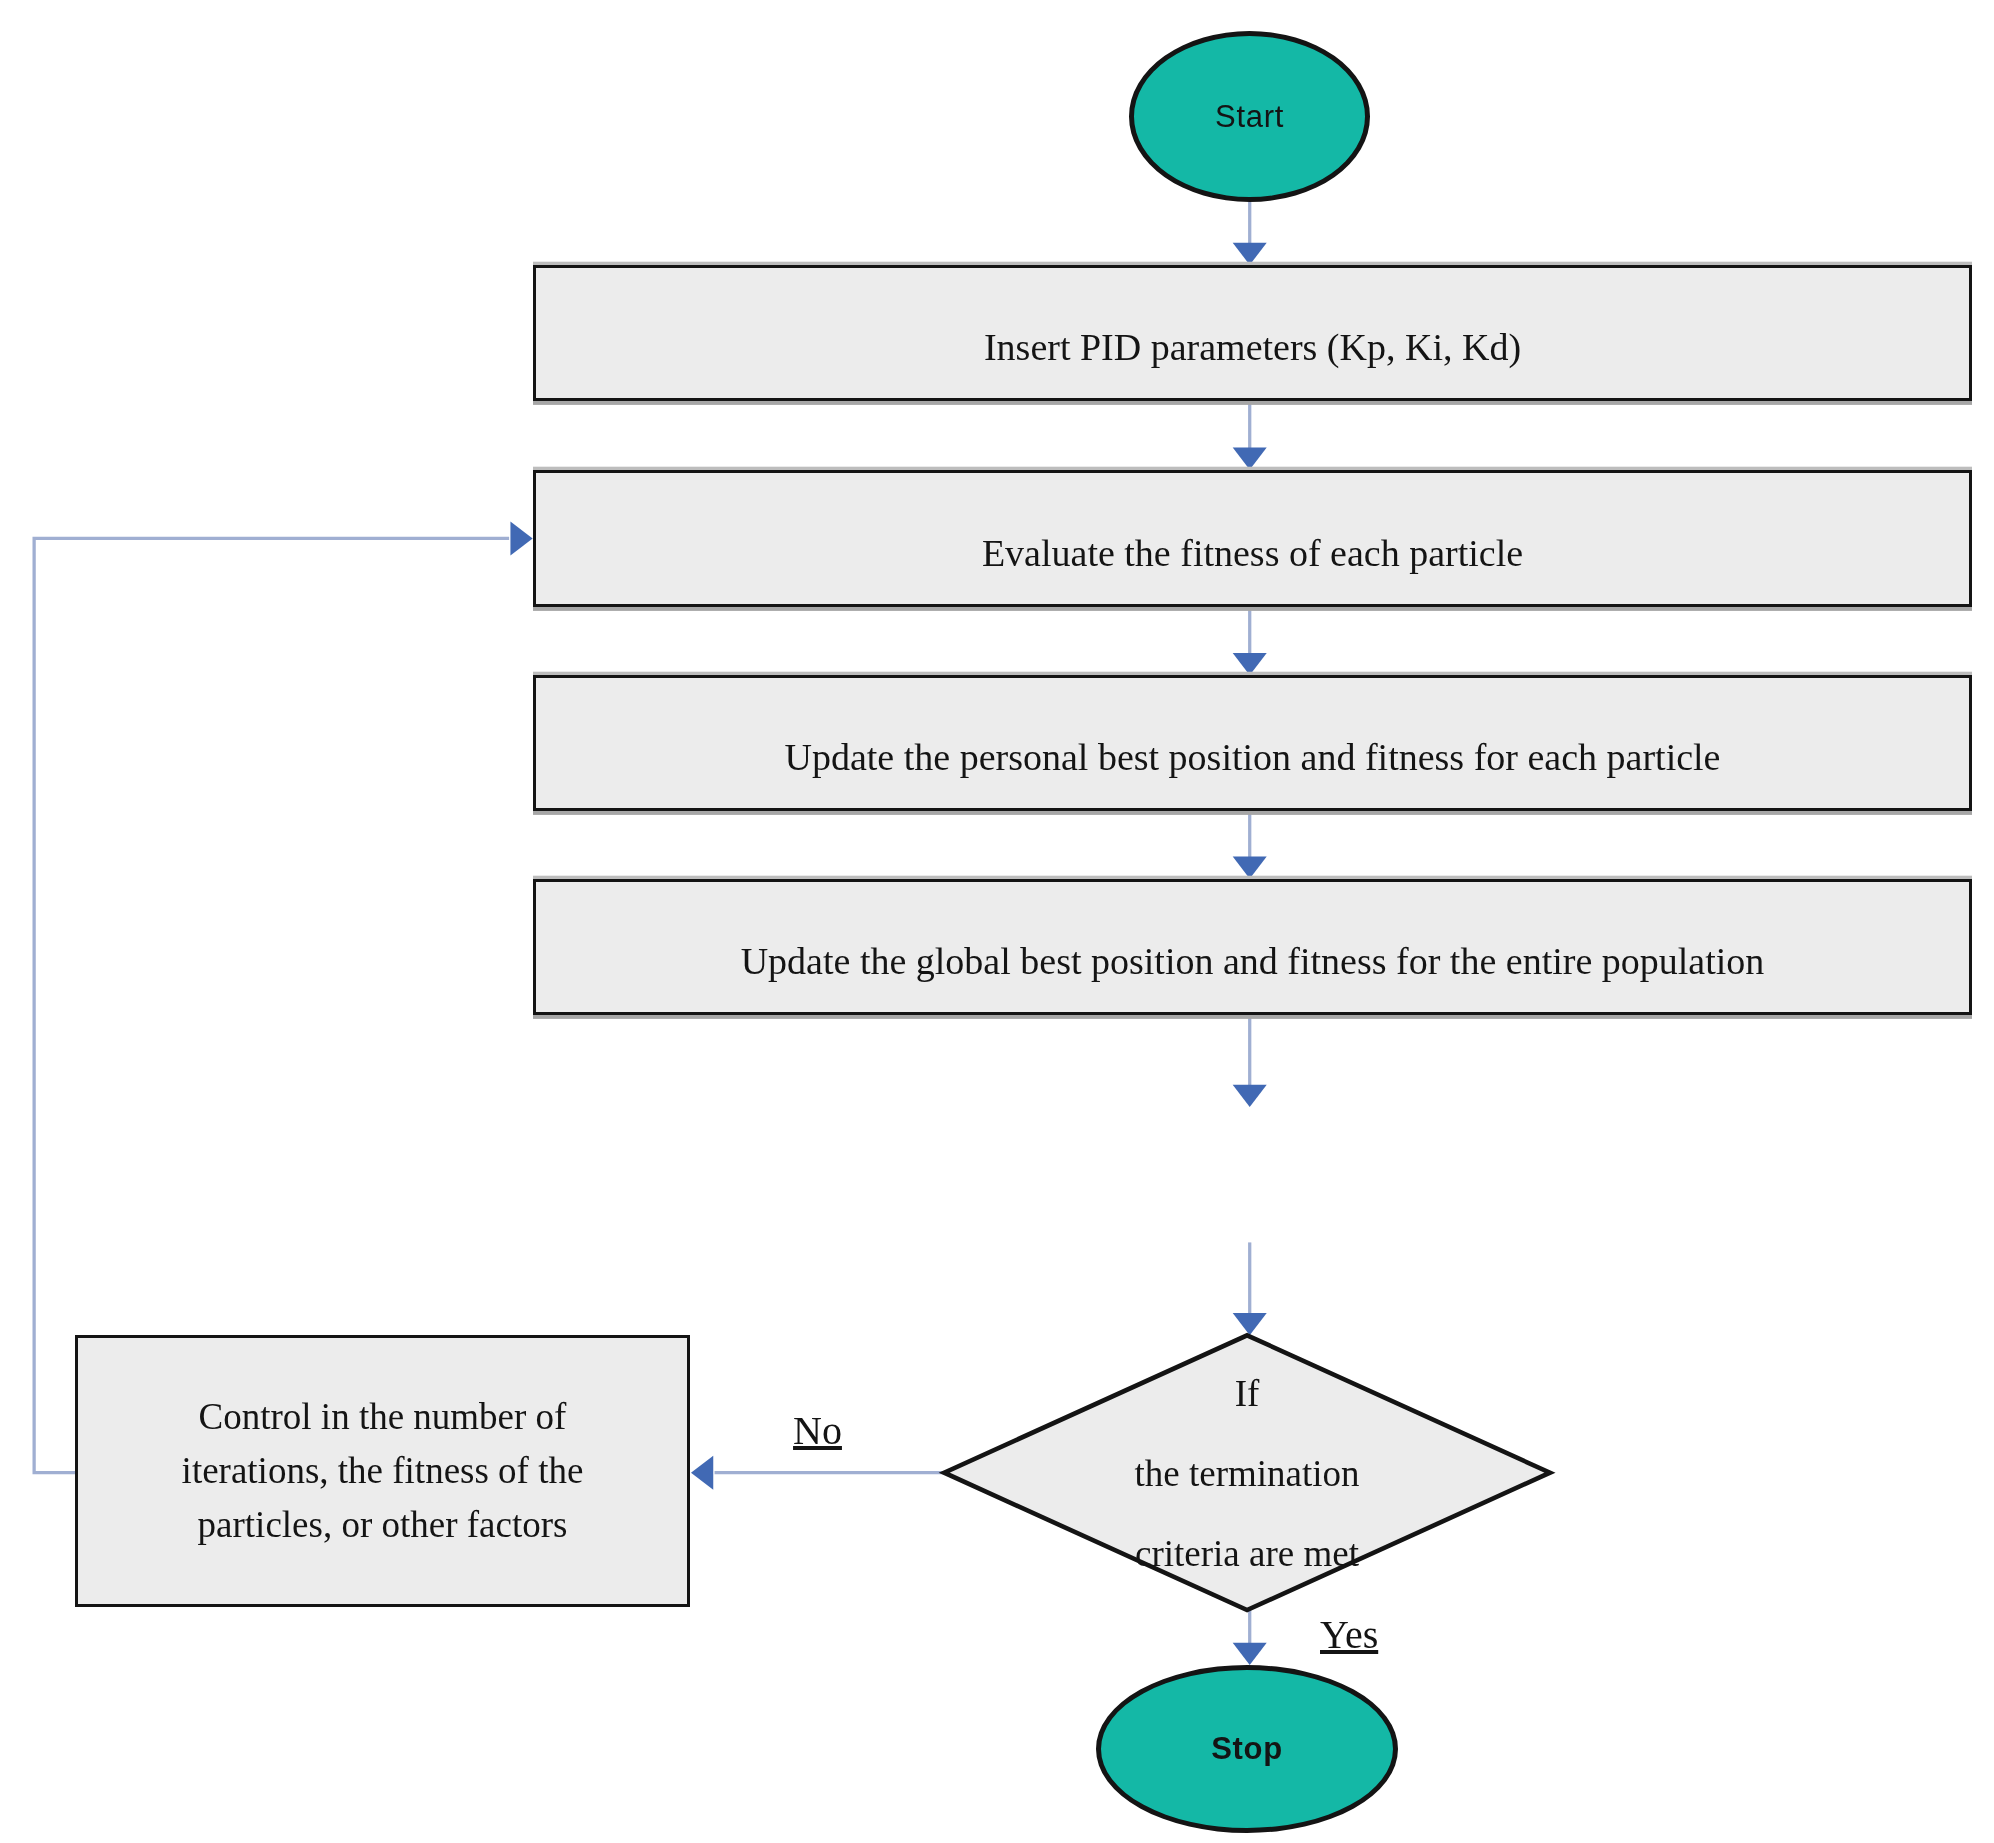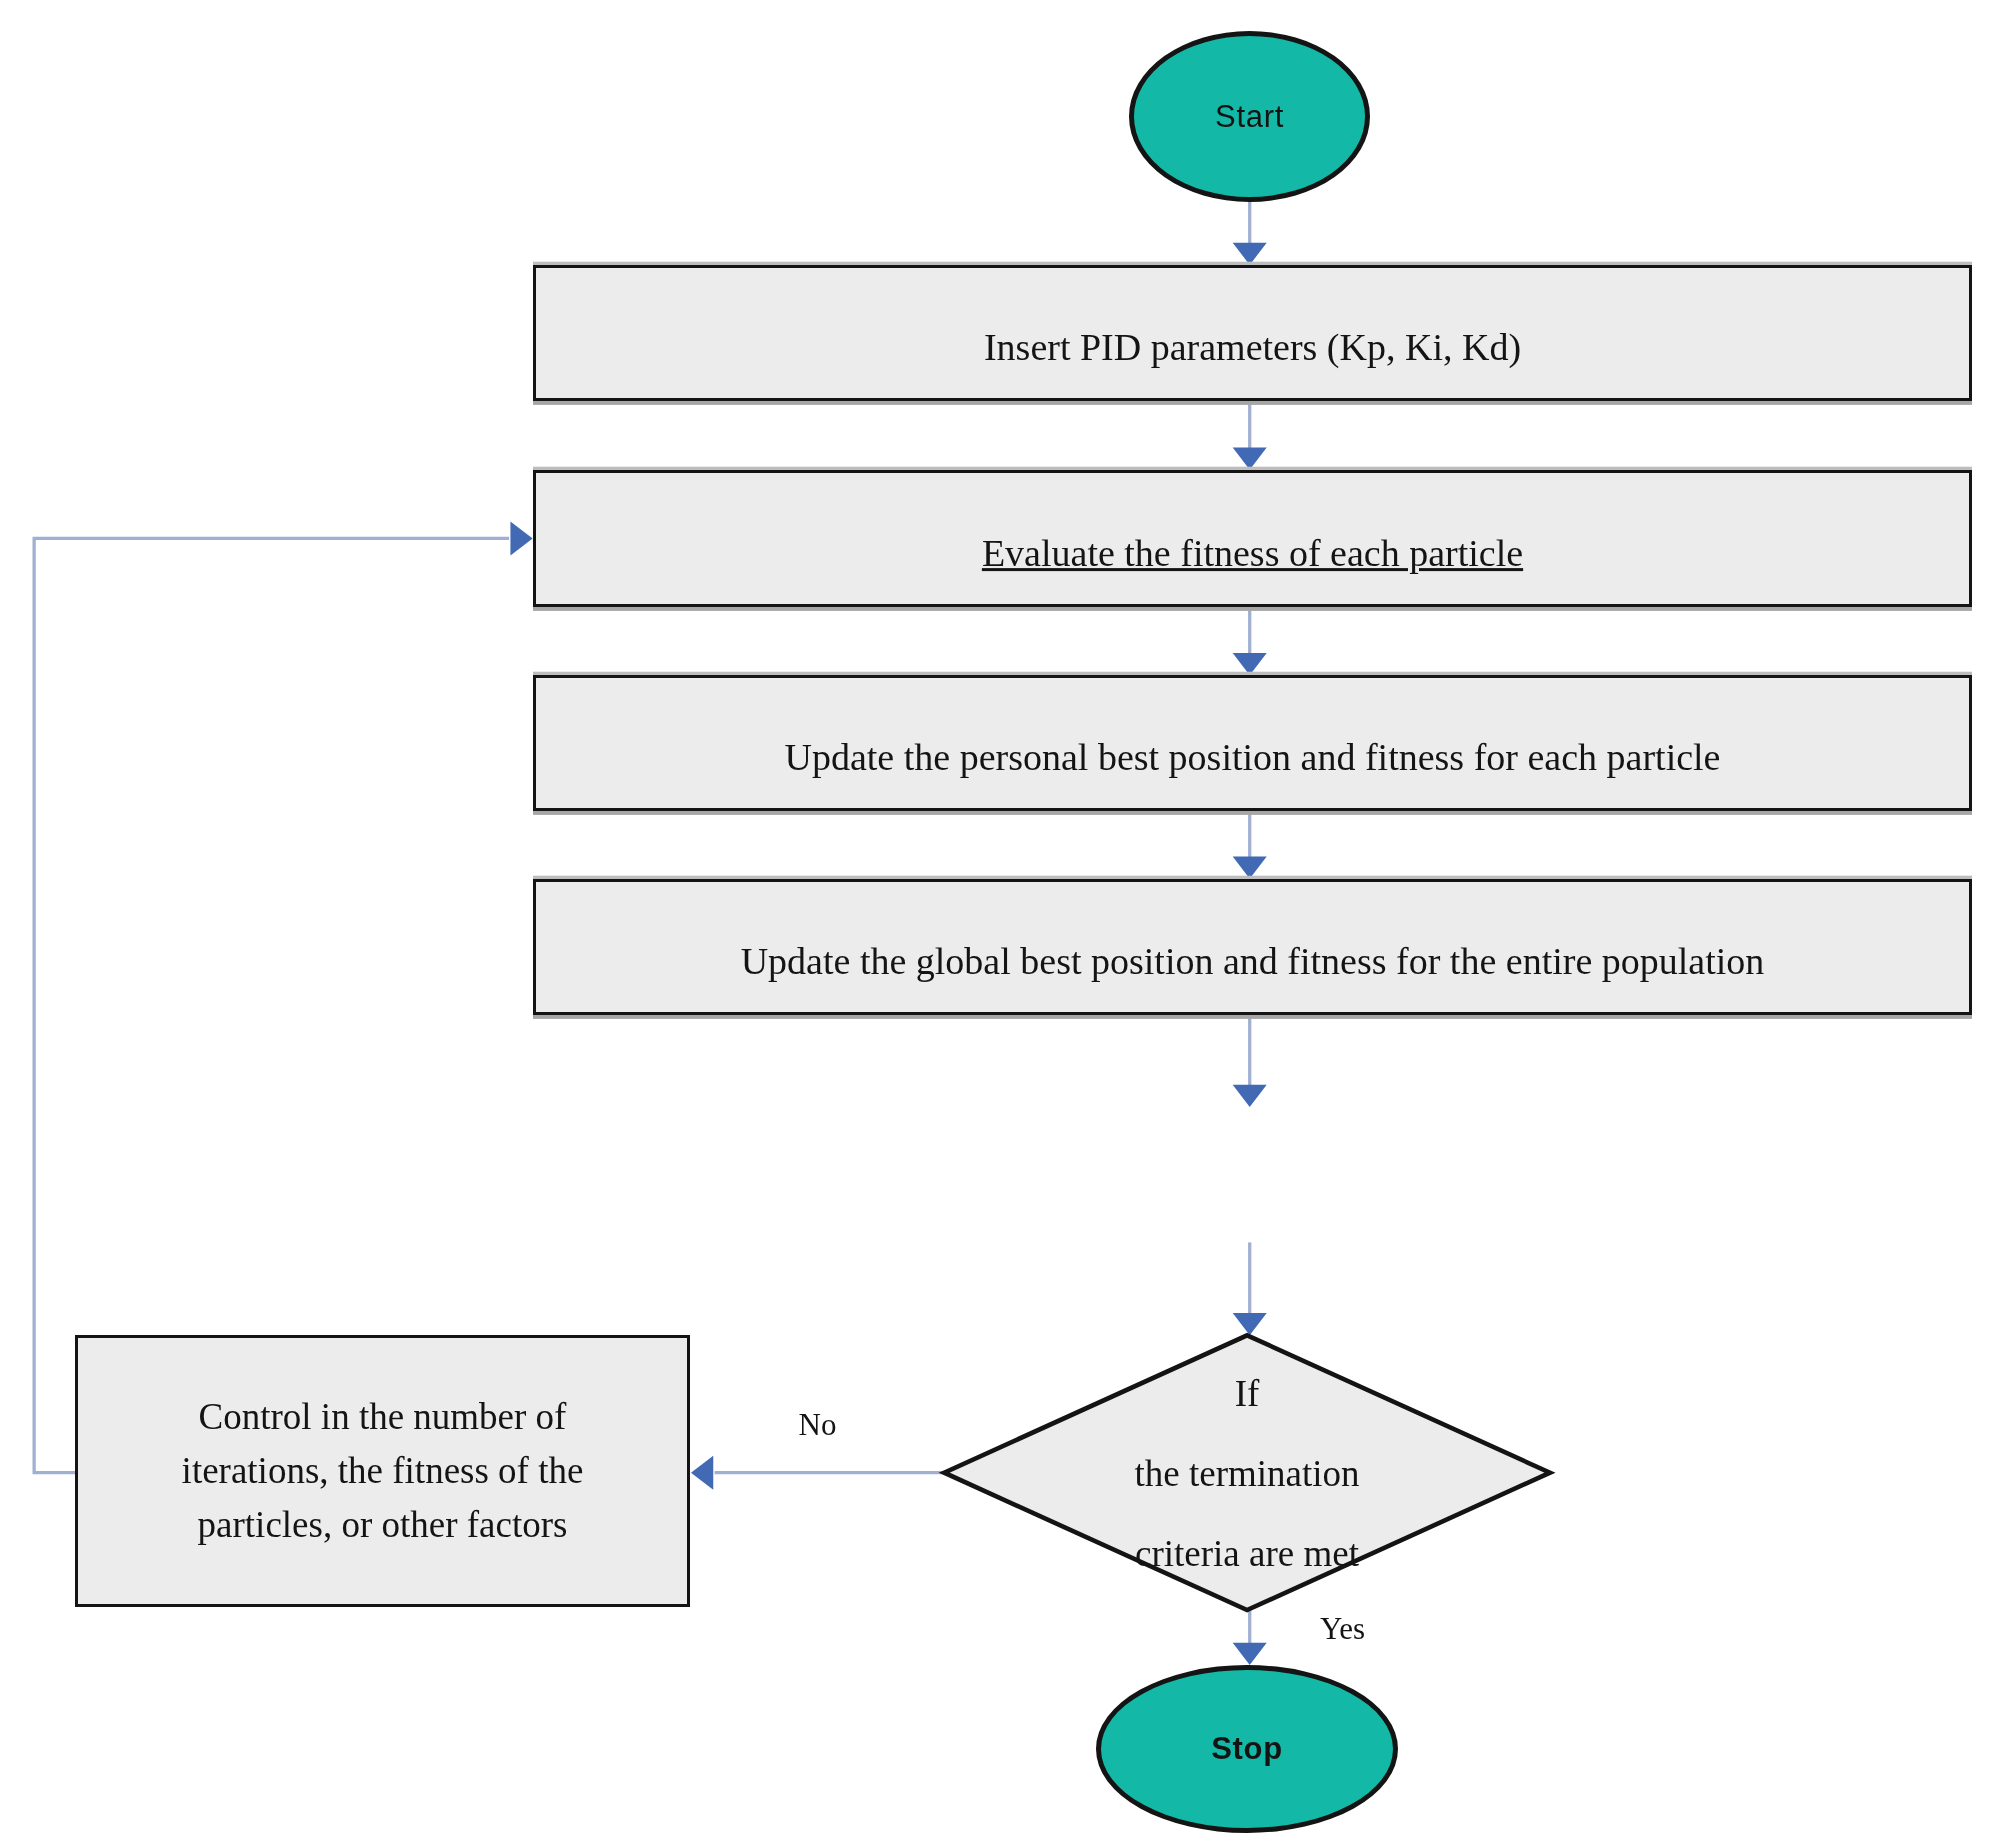--- a/index.html
+++ b/index.html
@@ -36,22 +36,23 @@
     position:absolute;z-index:2;box-sizing:border-box;
     display:flex;flex-direction:column;align-items:center;justify-content:center;
     font-size:37px;line-height:55px;text-align:center;gap:25px;
   }
   .side-rect{
     font-size:37px;line-height:54px;
     flex-direction:column;
   }
   .edge-label{
     position:absolute;z-index:3;
-    font-size:31px;
+    font-size:40px;
     white-space:nowrap;
+    text-decoration:underline;
   }
 </style>
 </head>
 <body>
 
 <div id="canvas">
 
   <svg id="wires" width="1995" height="1843" viewBox="0 0 3049 2817">
     <g stroke="#a0afd2" stroke-width="5" fill="none">
 
@@ -89,21 +90,21 @@
   </svg>
 
   <div class="shape terminator" style="left:1129px;top:31px;width:241px;height:171px;">
     <span>Start</span>
   </div>
 
   <div class="shape proc" style="left:533px;top:265px;width:1439px;height:136px;">
     <span class="lbl">Insert PID parameters (Kp, Ki, Kd)</span>
   </div>
 
-  <div class="shape proc" style="left:533px;top:470px;width:1439px;height:137px;text-decoration:underline;">
+  <div class="shape proc" style="left:533px;top:470px;width:1439px;height:137px;">
     <span class="lbl">Evaluate the fitness of each particle</span>
   </div>
 
   <div class="shape proc" style="left:533px;top:675px;width:1439px;height:136px;">
     <span class="lbl">Update the personal best position and fitness for each particle</span>
   </div>
 
   <div class="shape proc" style="left:533px;top:879px;width:1439px;height:136px;">
     <span class="lbl">Update the global best position and fitness for the entire population</span>
   </div>

